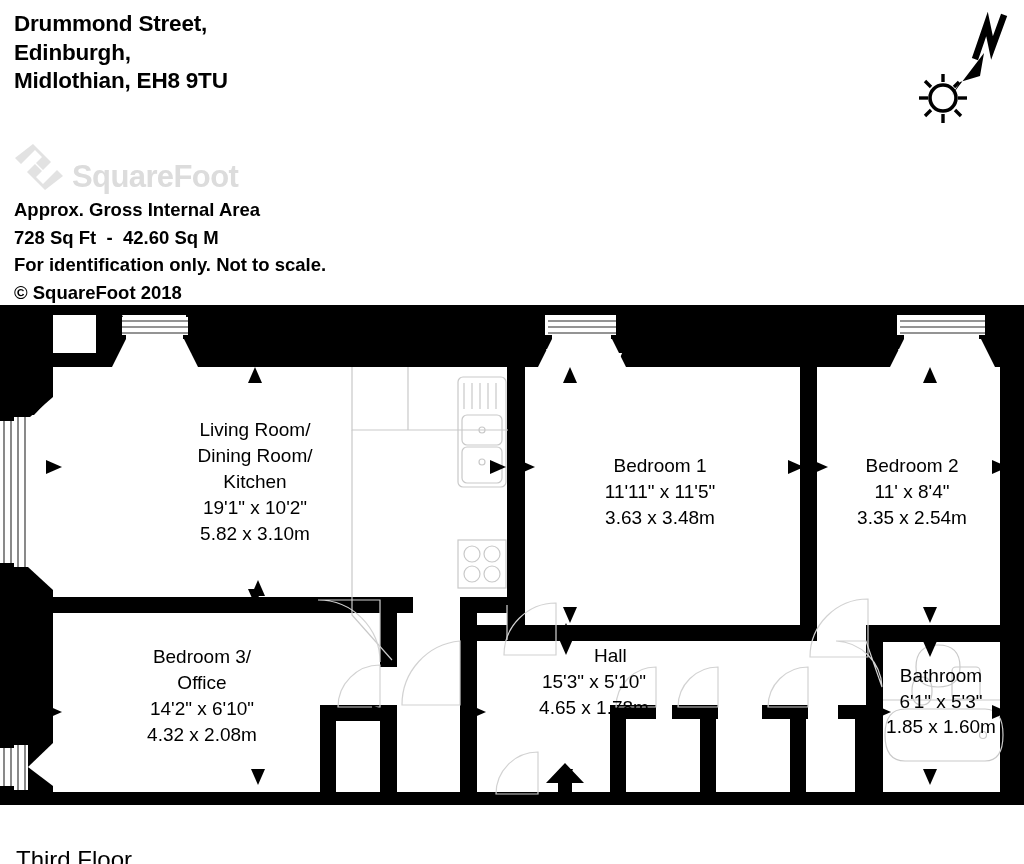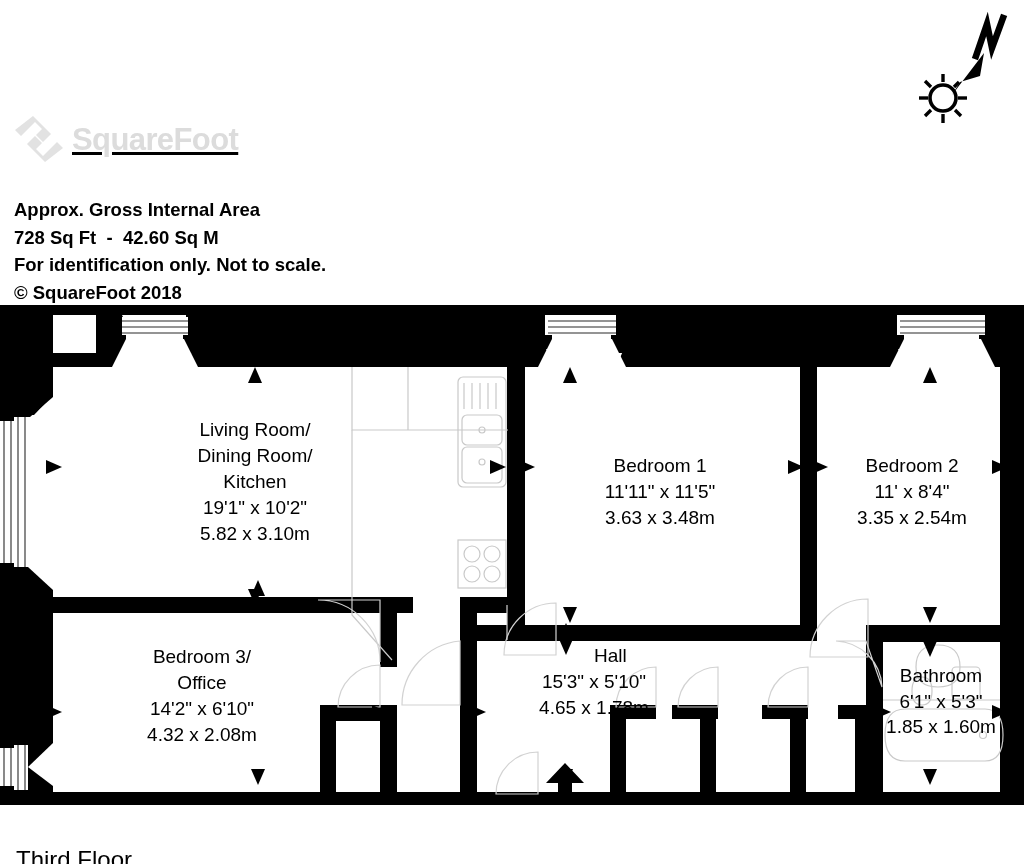--- a/index.html
+++ b/index.html
@@ -32,25 +32,24 @@
     font-size: 22.5px;
     font-weight: bold;
     line-height: 28.5px;
     letter-spacing: -0.2px;
     white-space: pre;
   }
 
   #logo-row {
     position: absolute;
     left: 13px;
-    top: 114px;
+    top: 142px;
     height: 50px;
     display: flex;
-    align-items: center;
-    text-decoration: underline;
+    align-items: flex-end;
   }
   #logo-mark {
     width: 52px;
     height: 50px;
     flex: 0 0 auto;
   }
   #logo-word {
     font-size: 31px;
     font-weight: bold;
     color: #dcdcdc;
@@ -110,20 +109,25 @@
   .fix  { fill: none; stroke: #c9c9c9; stroke-width: 1.2; }
   .swing{ fill: none; stroke: #d2d2d2; stroke-width: 1.2; }
   .winline { fill: none; stroke: #2a2a2a; stroke-width: 1.1; }
   .arrow { fill: #000; }
 </style>
 </head>
 <body>
 
 <div id="page">
 
+  <div id="header-block">
+    <div class="addr-line">Drummond Street,</div>
+    <div class="addr-line">Edinburgh,</div>
+    <div class="addr-line">Midlothian, EH8 9TU</div>
+  </div>
 
   <div id="logo-row">
     <svg id="logo-mark" viewBox="0 0 52 50">
       <g fill="#e2e2e2">
         <path d="M20 2 L38 20 L30 28 L23 21 L29 15 L22 8 L8 22 L2 16 Z"></path>
         <path d="M32 48 L14 30 L22 22 L29 29 L23 35 L30 42 L44 28 L50 34 Z"></path>
       </g>
     </svg>
     <div id="logo-word">SquareFoot</div>
   </div>

